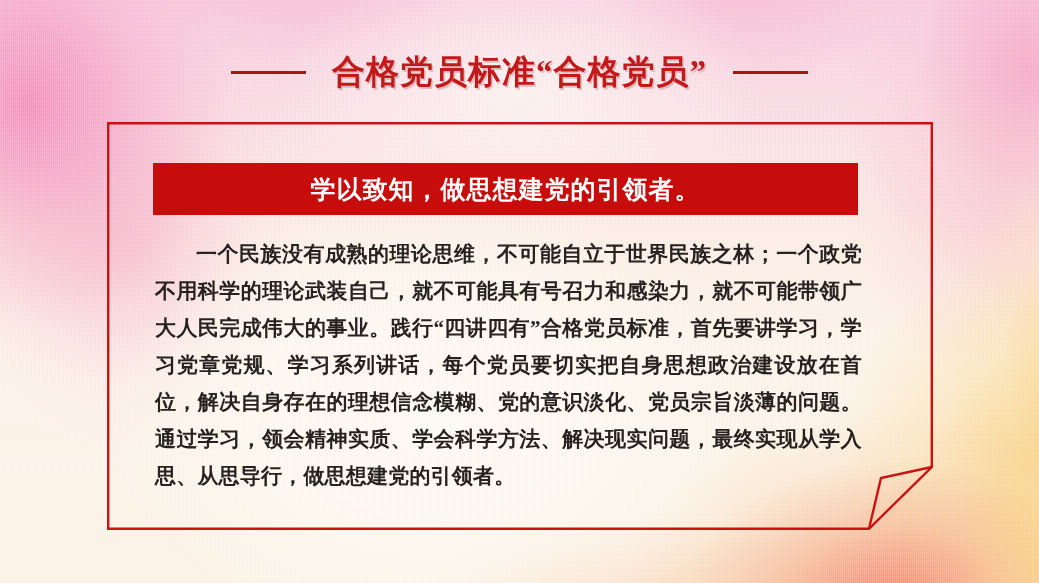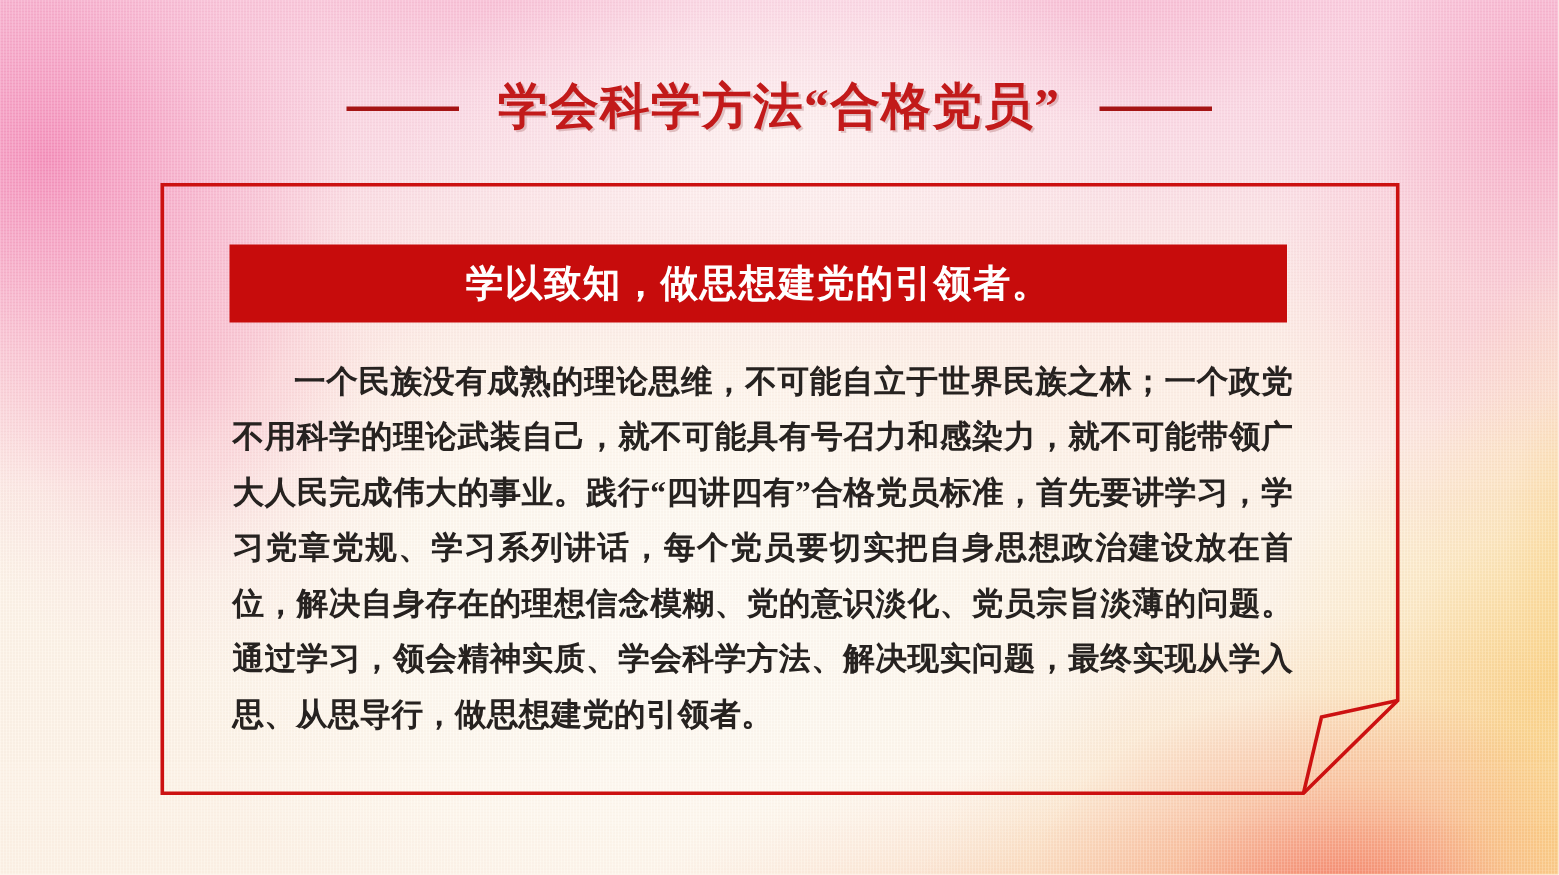--- a/index.html
+++ b/index.html
@@ -168,21 +168,21 @@
   <div class="bg-layer bg-pink-left"></div>
   <div class="bg-layer bg-pink-top"></div>
   <div class="bg-layer bg-pink-right"></div>
   <div class="bg-layer bg-orange-bottom"></div>
   <div class="bg-layer bg-gold-right"></div>
   <div class="bg-layer bg-cream-center"></div>
   <div class="bg-layer bg-texture"></div>
 
   <div id="title-row">
     <span class="title-dash"></span>
-    <span id="title-text">学会科学方法“合格党员”</span>
+    <span id="title-text">合格党员标准“合格党员”</span>
     <span class="title-dash"></span>
   </div>
 
   <div id="card">
     <svg id="card-frame" viewBox="0 0 826 408">
       <path d="M 1.2 1.2 L 824.8 1.2 L 824.8 345 L 762 406.8 L 1.2 406.8 Z" fill="none" stroke="#cc1111" stroke-width="2.4" stroke-linejoin="miter"></path>
       <path d="M 824.8 345 L 774 356 L 762 406.8" fill="none" stroke="#cc1111" stroke-width="2.4" stroke-linejoin="miter"></path>
     </svg>
   </div>
 

